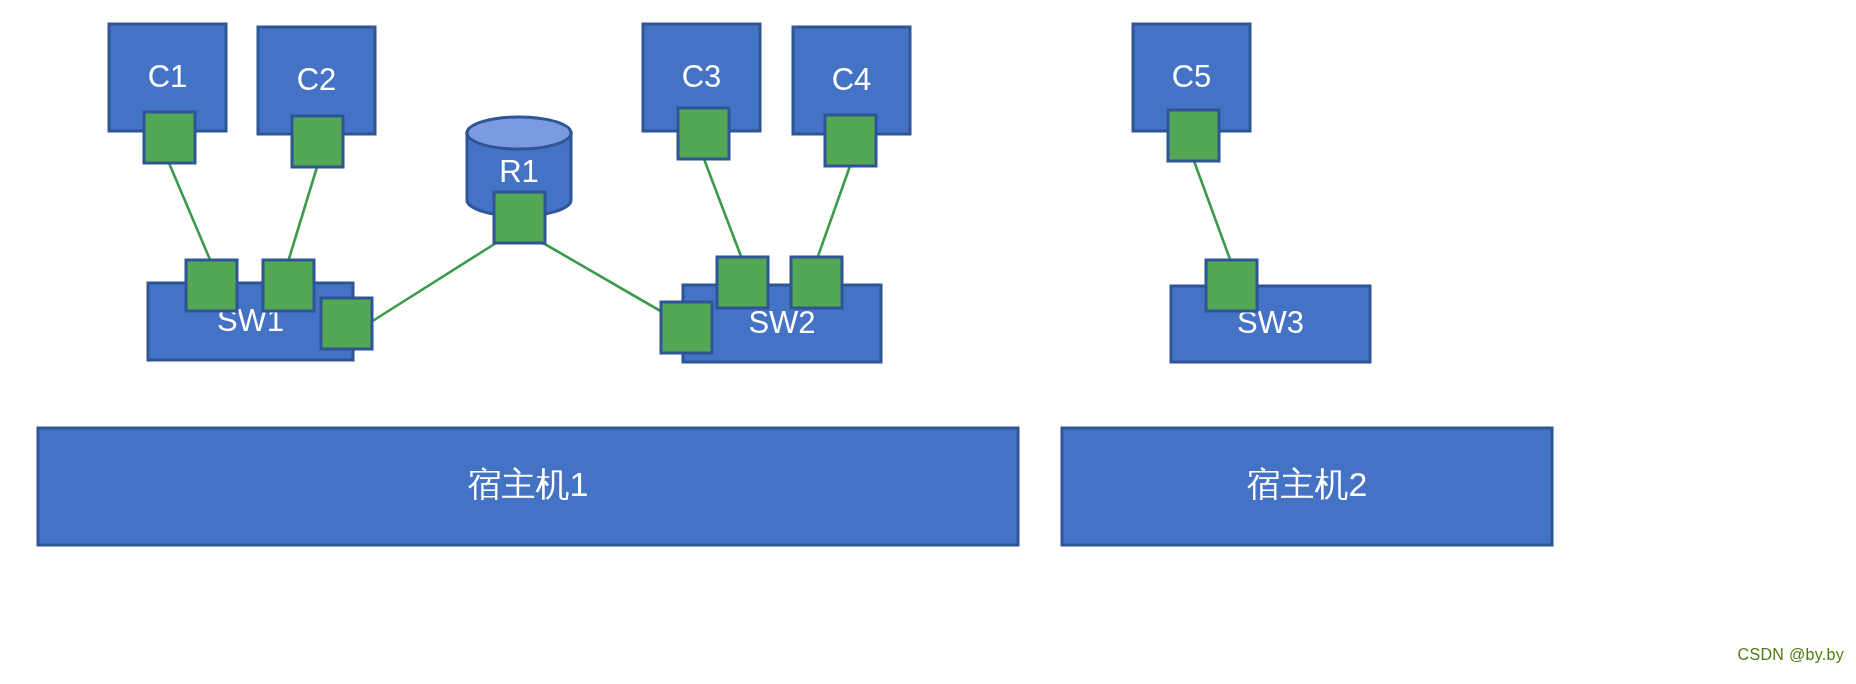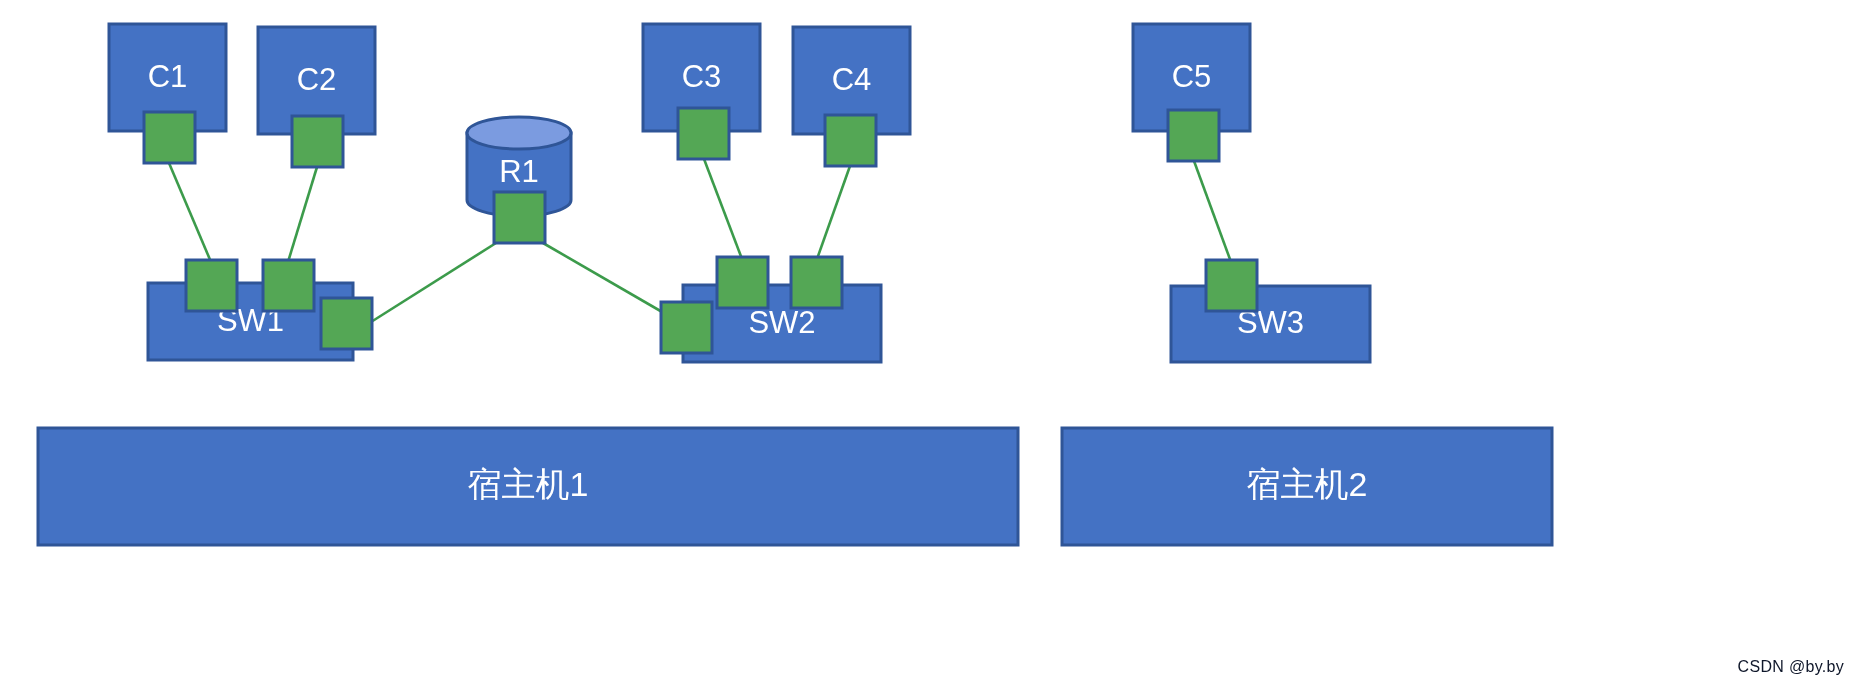--- a/index.html
+++ b/index.html
@@ -37,24 +37,24 @@
     text-anchor: middle;
     dominant-baseline: middle;
   }
   .label-container { font-size: 31px; }
   .label-router    { font-size: 31px; }
   .label-switch    { font-size: 31px; }
   .label-host      { font-size: 34px; }
   .watermark {
     position: absolute;
     right: 12px;
-    bottom: 8px;
+    bottom: 20px;
     font-family: "Liberation Sans", sans-serif;
     font-size: 16px;
-    color: #0f172a;
+    color: #4d7c0f;
     letter-spacing: 0.3px;
     user-select: none;
     text-align: right;
   }
 </style>
 </head>
 <body>
 
 <div id="diagram-root">
   <svg id="net-diagram" viewBox="0 0 1856 684" xmlns="http://www.w3.org/2000/svg">

